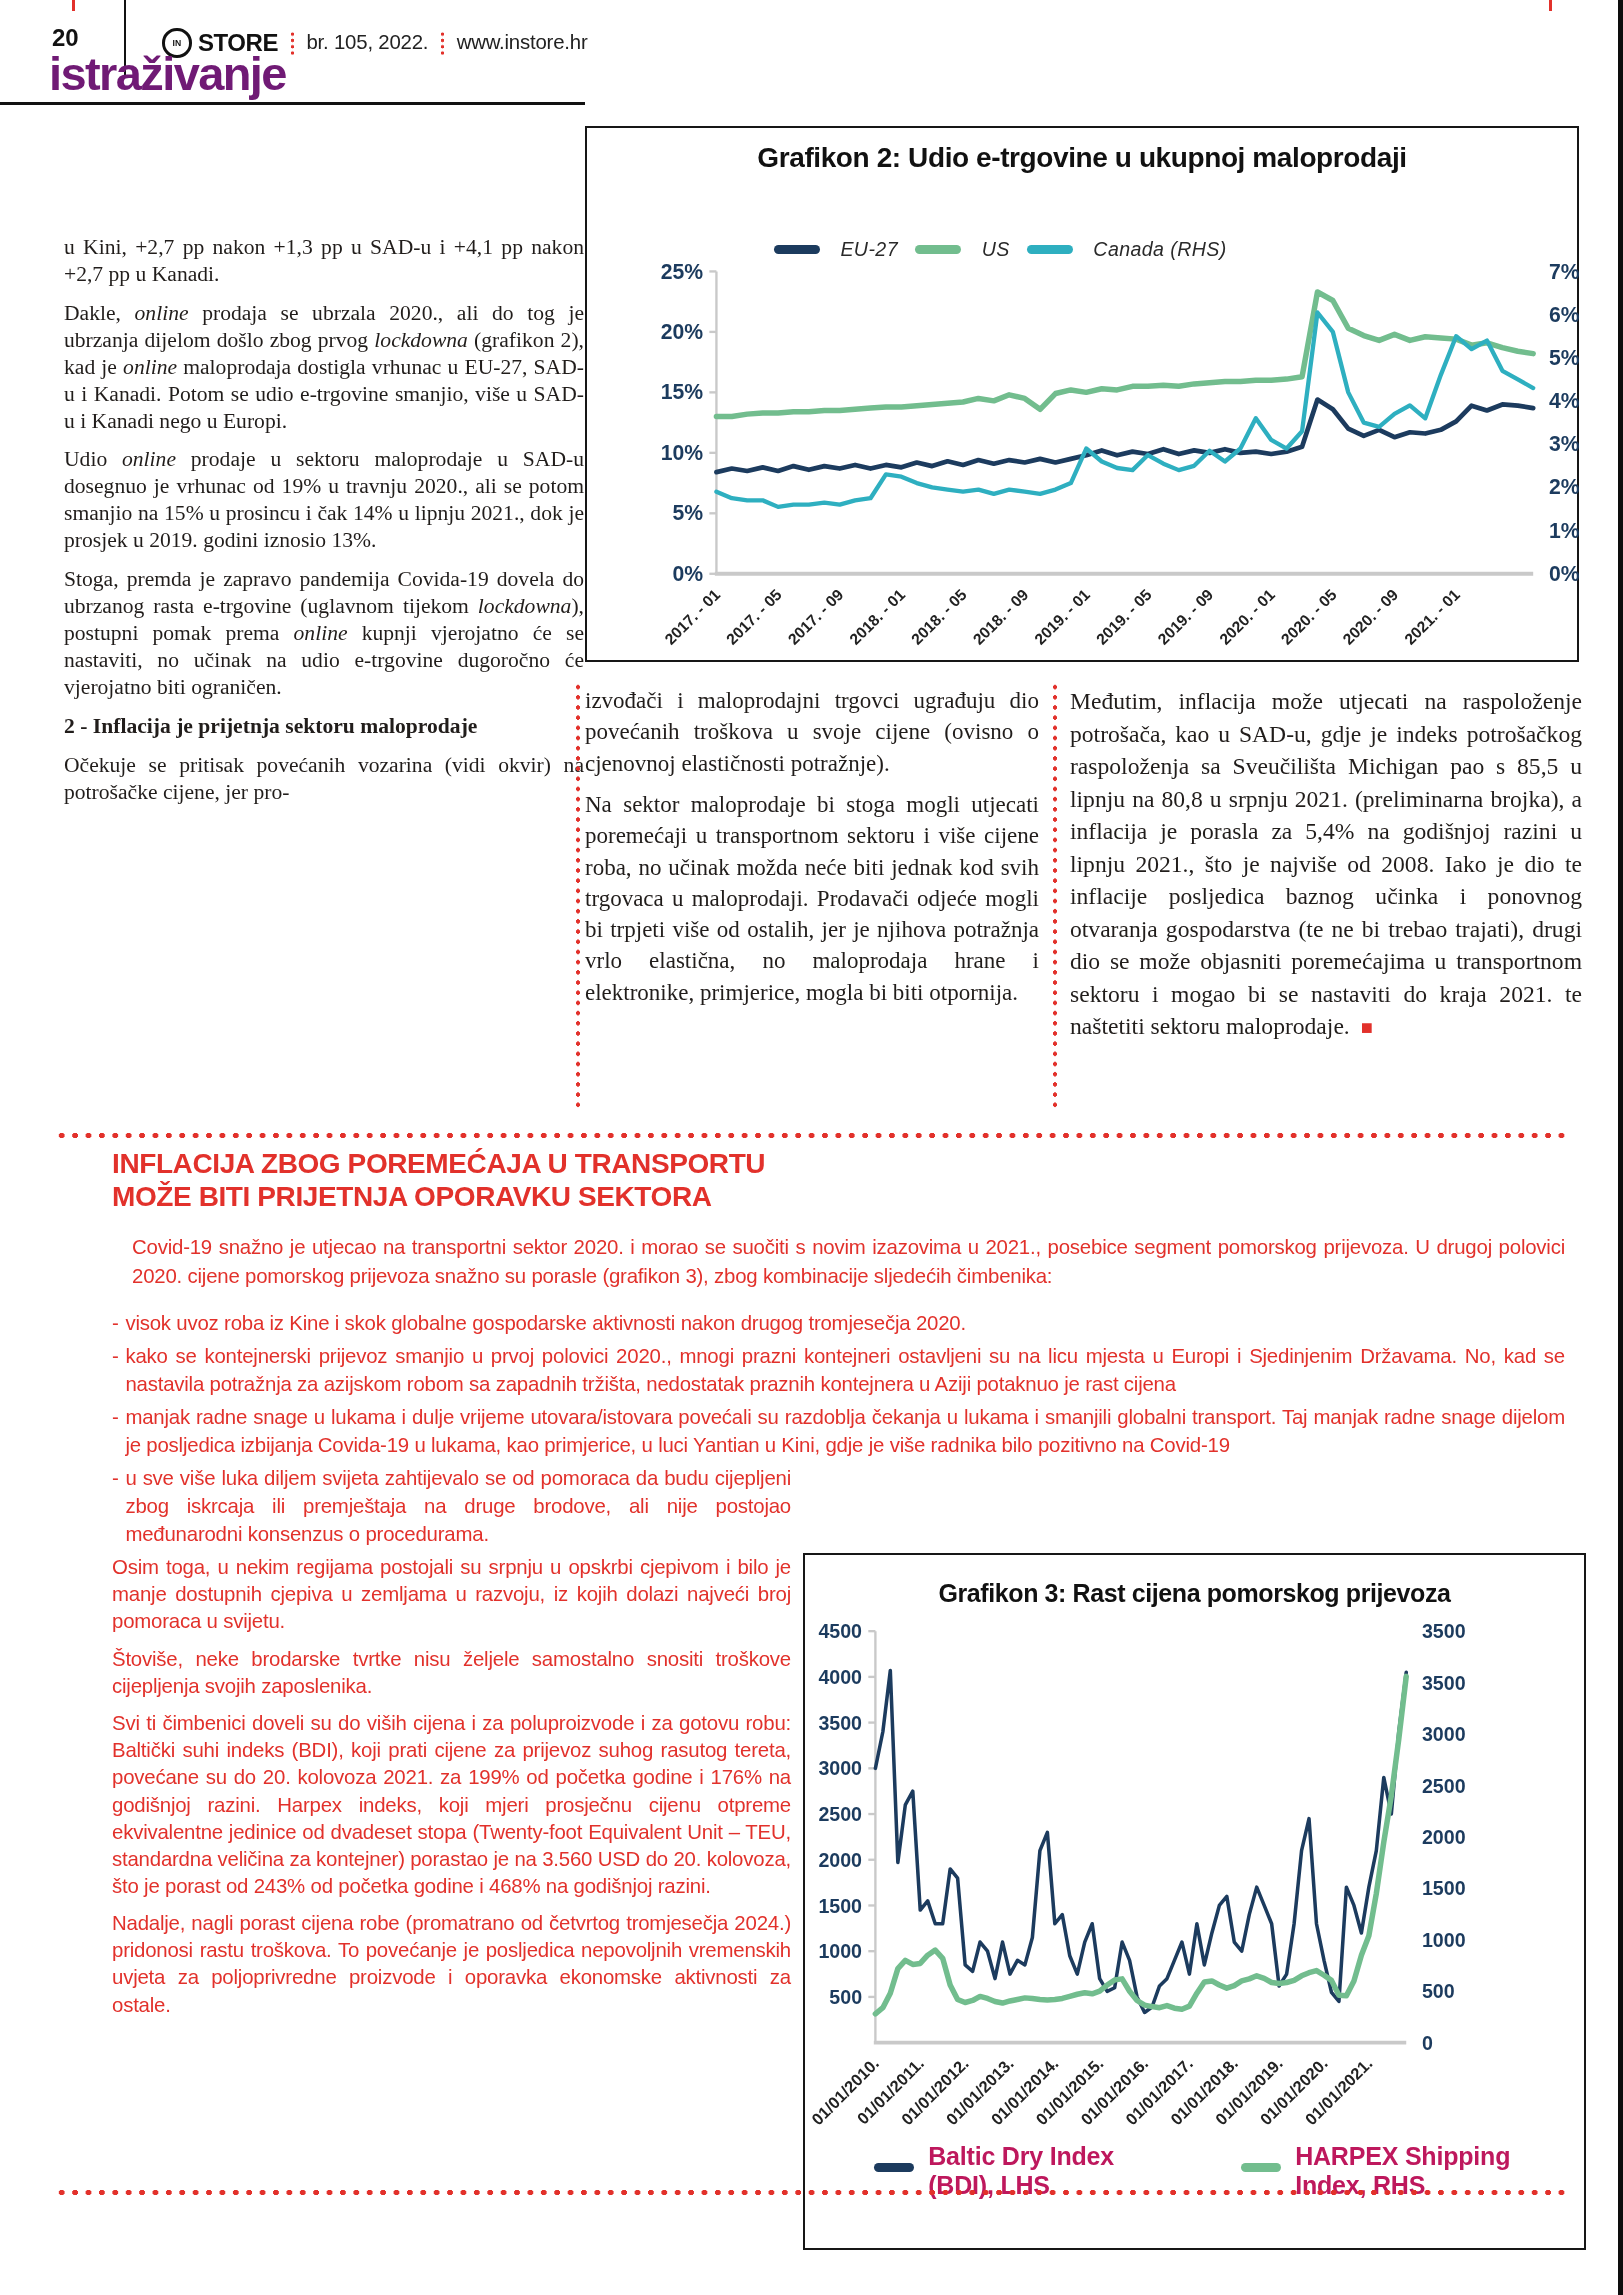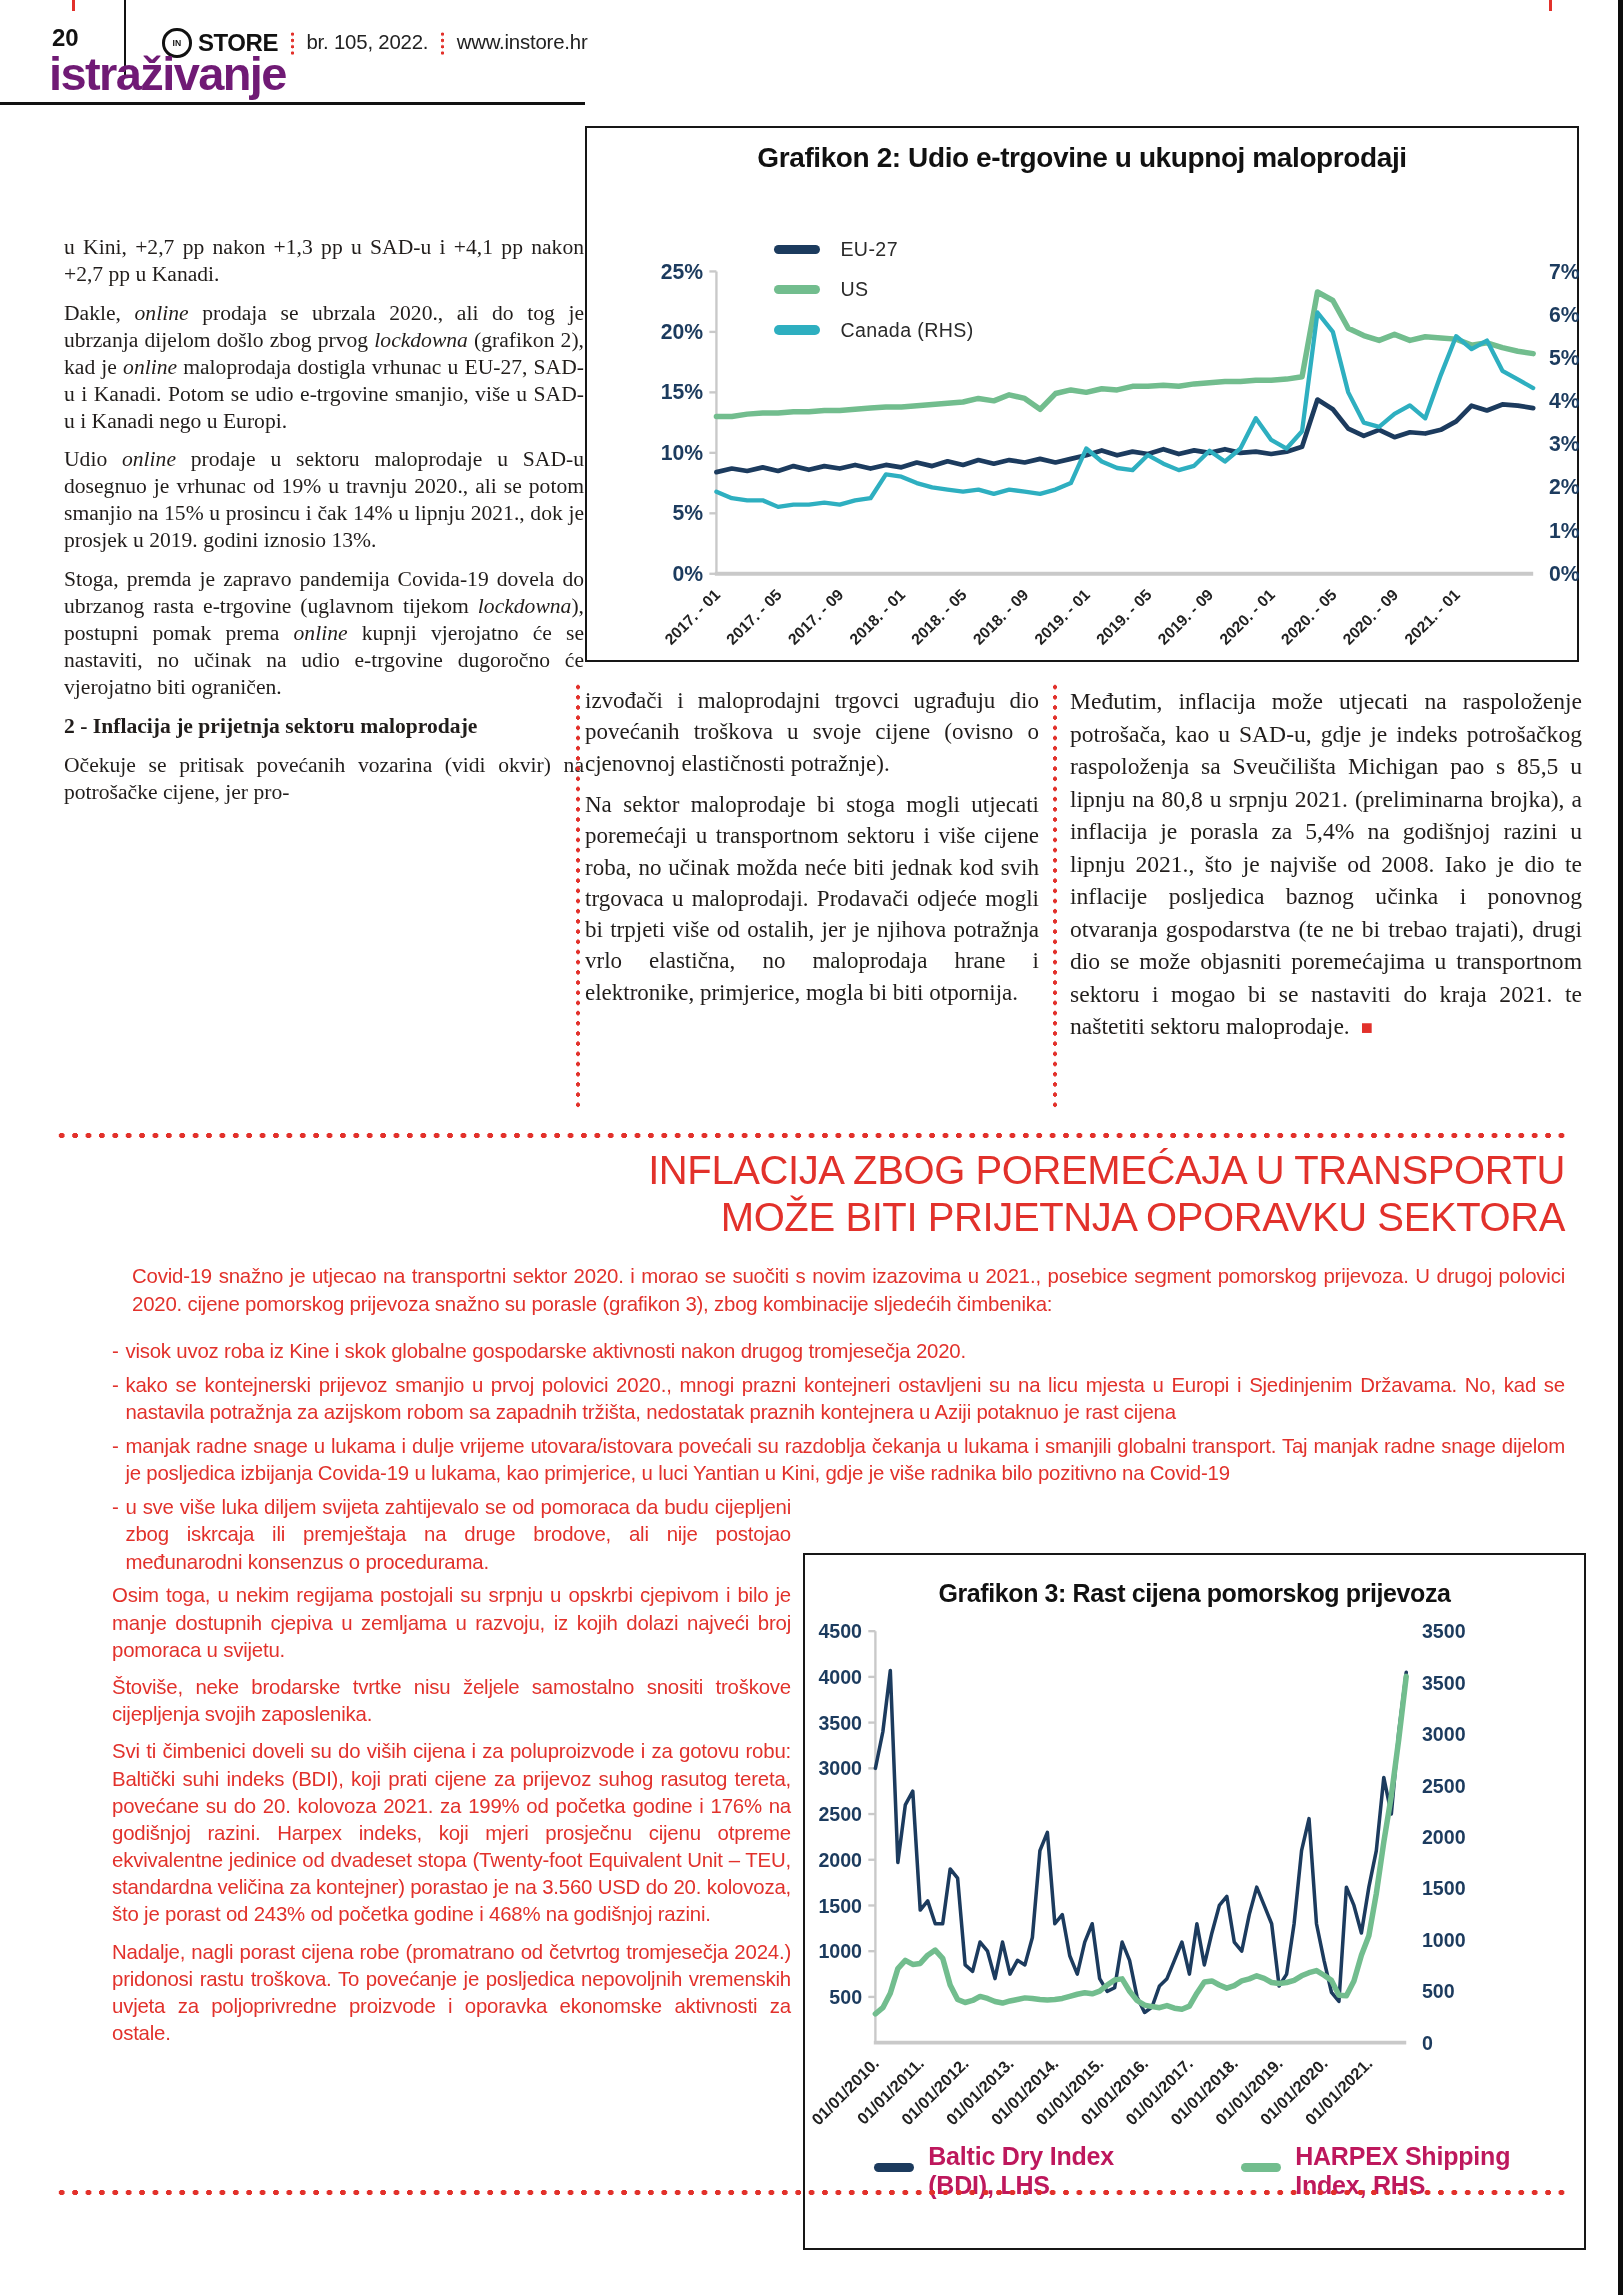--- a/index.html
+++ b/index.html
@@ -35,21 +35,21 @@
   #plot2{left:65px;top:134px;}
   #plot3{left:5.5px;top:65px;}
   .plot svg{overflow:visible;}
   .tick{font-family:"Liberation Sans",sans-serif;font-weight:700;fill:#1c3b5e;}
   #plot2 .tick{font-size:27px;}
   #plot3 .tick{font-size:25px;}
   .xlab{font-family:"Liberation Sans",sans-serif;font-weight:600;fill:#222;}
   #plot2 .xlab{font-size:20px;}
   #plot3 .xlab{font-size:21px;}
   .legend{position:absolute;font-family:"Liberation Sans",sans-serif;}
-  #legend2{left:187px;top:110px;display:flex;flex-direction:column;gap:17.3px;}
+  #legend2{left:187px;top:110px;display:flex;flex-direction:row;gap:17.3px;font-style:italic;}
   #legend2 .lgrow{display:flex;align-items:center;gap:20.4px;}
   #legend2 .sw{width:46px;height:9.4px;border-radius:5.5px;}
   #legend2 .lgt{font-size:19.6px;color:#2a2a2a;letter-spacing:0.4px;}
   #legend3{left:69px;top:580px;display:flex;gap:55px;}
   #legend3 .lgrow{display:flex;align-items:center;gap:14px;}
   #legend3 .sw{width:49px;height:8.6px;border-radius:4.7px;}
   #legend3 .lgt{font-size:25px;font-weight:700;color:#be185d;letter-spacing:-0.2px;margin-top:7px;}
   
   .vdots{position:absolute;width:3.9px;background-image:radial-gradient(circle,#e2312b 1.9px,transparent 2.2px);
          background-size:3.9px 10.2px;}
@@ -60,21 +60,21 @@
   #col1{left:64px;top:234px;width:520px;font-size:21.6px;line-height:1.25;}
   #col2{left:585px;top:685px;width:454px;font-size:23px;line-height:1.36;}
   #col3{left:1070px;top:685px;width:512px;font-size:23.6px;line-height:1.38;}
   .col p{margin:0 0 10.2px 0;}
   #col1 p{margin-bottom:11.8px;}
   .colhead{font-weight:700;}
   .endsq{color:#e2312b;font-size:0.85em;padding-left:11px;}
   
   .redsec{position:absolute;left:112px;top:1147px;width:1453px;
           font-family:"Liberation Sans",sans-serif;color:#e2312b;letter-spacing:-0.2px;}
-  .redhead{text-align:right;font-weight:400;font-size:40px;line-height:1.18;letter-spacing:-0.4px;}
+  .redhead{text-align:left;font-weight:700;font-size:28px;line-height:1.18;letter-spacing:-0.4px;}
   .redintro{margin-top:20.4px;font-size:20.4px;line-height:1.38;text-align:justify;margin-left:20px;}
   .bullets{margin-top:7.9px;}
   .bullet{display:flex;font-size:20.4px;line-height:1.36;margin-bottom:5.5px;text-align:justify;}
   .bullet .dash{width:13.4px;flex:0 0 13.4px;}
   .bullet .btxt{flex:1;}
   .red-narrow{width:679px;margin-top:1.6px;}
   .red-narrow p{margin:0 0 10.2px 0;font-size:20.4px;line-height:1.33;text-align:justify;}
 </style>
 </head>
 <body>

